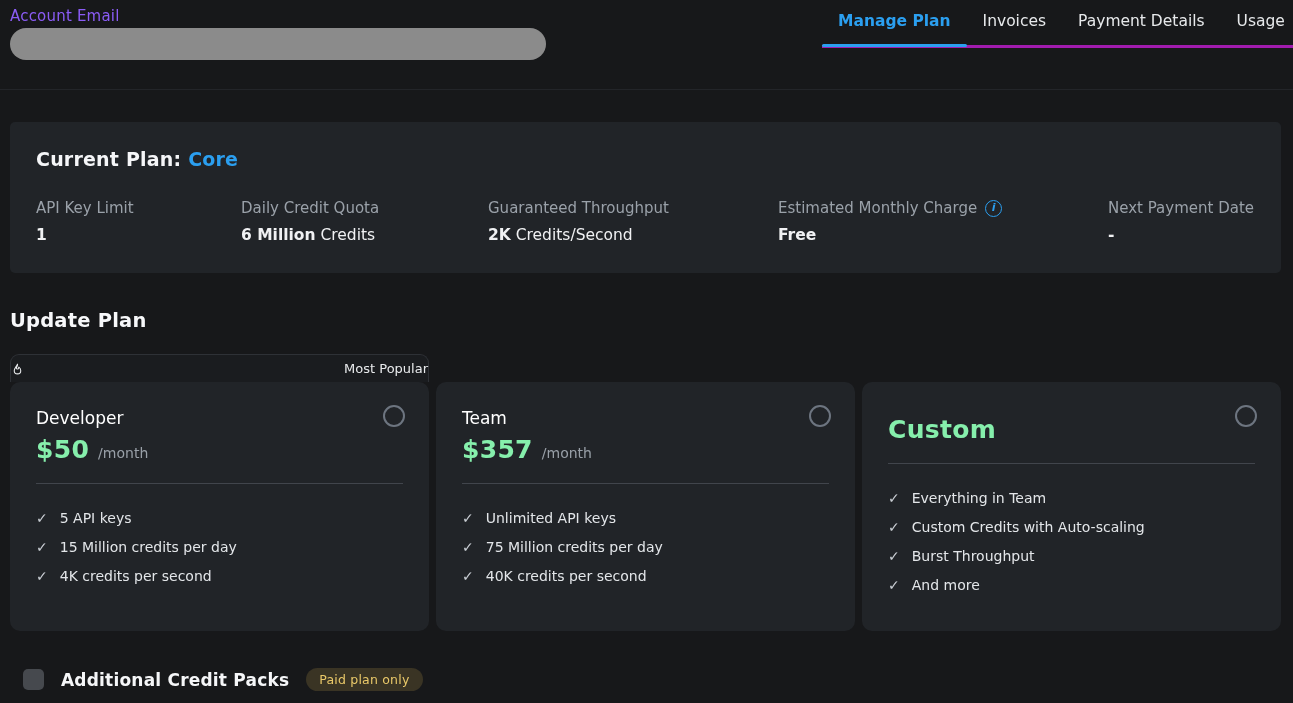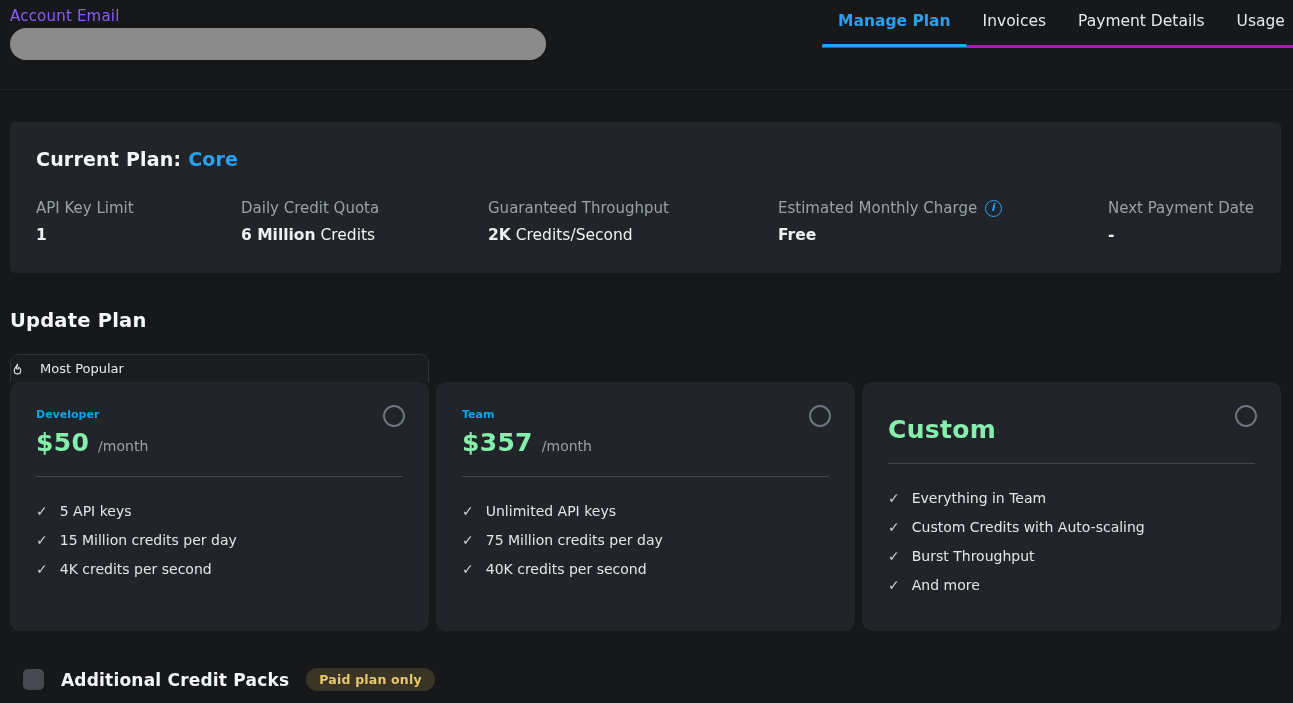--- a/index.html
+++ b/index.html
@@ -74,28 +74,28 @@
   }
 
   .plans{
     position:absolute; top:354px; left:10px; width:1271px; height:276px;
     display:grid; grid-template-columns:repeat(3,1fr); gap:7px;
   }
   .plan-col{ display:flex; flex-direction:column; justify-content:flex-end; }
   .popular-banner{
     height:28px; border:1px solid #2e3136; border-bottom:none;
     border-radius:9px 9px 0 0; background:#1a1c1f;
-    display:flex; align-items:center; justify-content:flex-start; gap:16px;
+    display:flex; align-items:center; justify-content:space-between; gap:0;
     font-size:13px; color:#e8eaec;
   }
   .plan-card{
     height:249px; background:#212428; border-radius:10px;
     position:relative; padding:26px; cursor:pointer;
   }
-  .plan-name-sm{ font-size:11px; font-weight:700; color:#0ea5e9; }
+  .plan-name-sm{ font-size:17px; font-weight:400; color:#ffffff; }
   .plan-price-row{ margin-top:7px; display:flex; align-items:baseline; gap:9px; }
   .plan-price{ font-size:25px; font-weight:800; color:#86efac; letter-spacing:.3px; }
   .plan-period{ font-size:14px; color:#99a0a8; }
   .plan-radio{
     position:absolute; top:23px; right:24px;
     width:22px; height:22px; border:2px solid #6d7580; border-radius:50%;
     background:transparent; cursor:pointer;
   }
   .plan-divider{ border:none; border-top:1px solid #41454c; margin-top:19px; }
   .plan-features{ list-style:none; margin-top:19px; }
@@ -109,21 +109,21 @@
   .packs-row{
     position:absolute; top:668px; left:11px;
     display:flex; align-items:center; gap:17px;padding-left:12px;
   }
   .packs-checkbox{
     width:21px; height:21px; background:#46494e; border-radius:5px;
     border:none; cursor:pointer; flex:0 0 auto;
   }
   .packs-label{ font-size:17px; font-weight:700; color:#f5f6f8; letter-spacing:.2px; }
   .packs-badge{
-    background:#3a3424; color:#e9c869; font-size:12.5px; font-weight:700;
+    background:#3a3424; color:#e9c869; font-size:12.5px; font-weight:400;
     padding:4px 13px; border-radius:999px; letter-spacing:.2px;
   }
 
   .flame{ width:13px; height:14px; flex:0 0 auto; }
 </style>
 </head>
 <body>
 
 <div class="account-label">Account Email</div>
 <input class="account-input" type="text" value="" style="">

